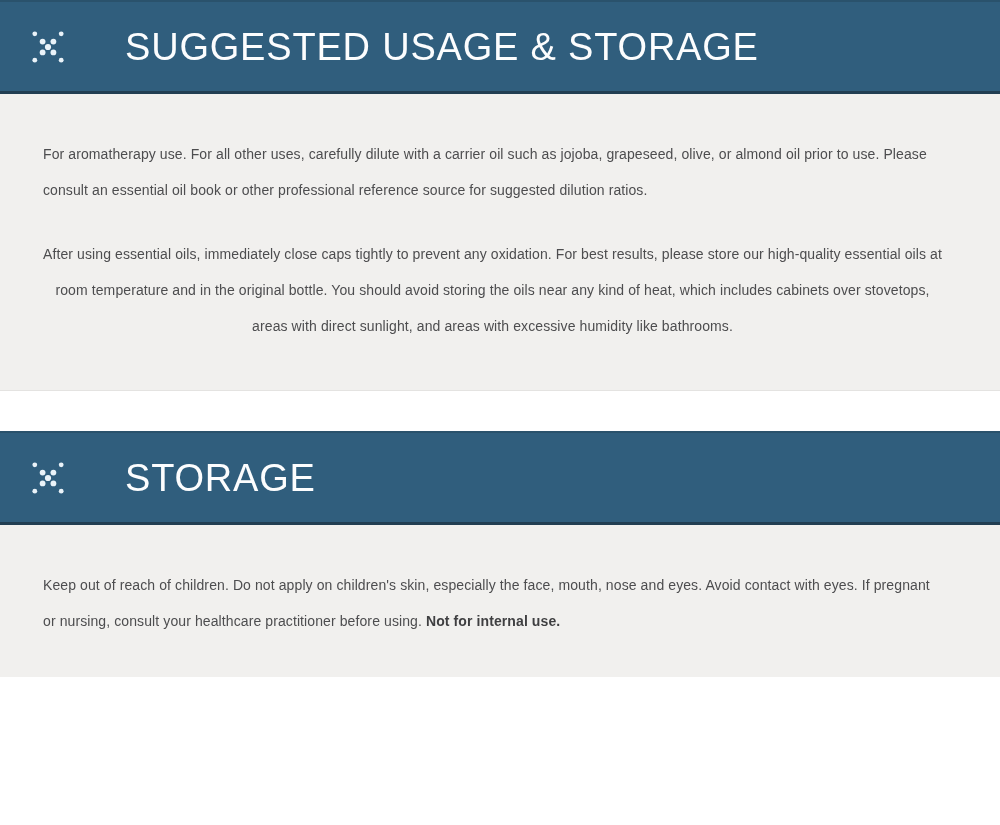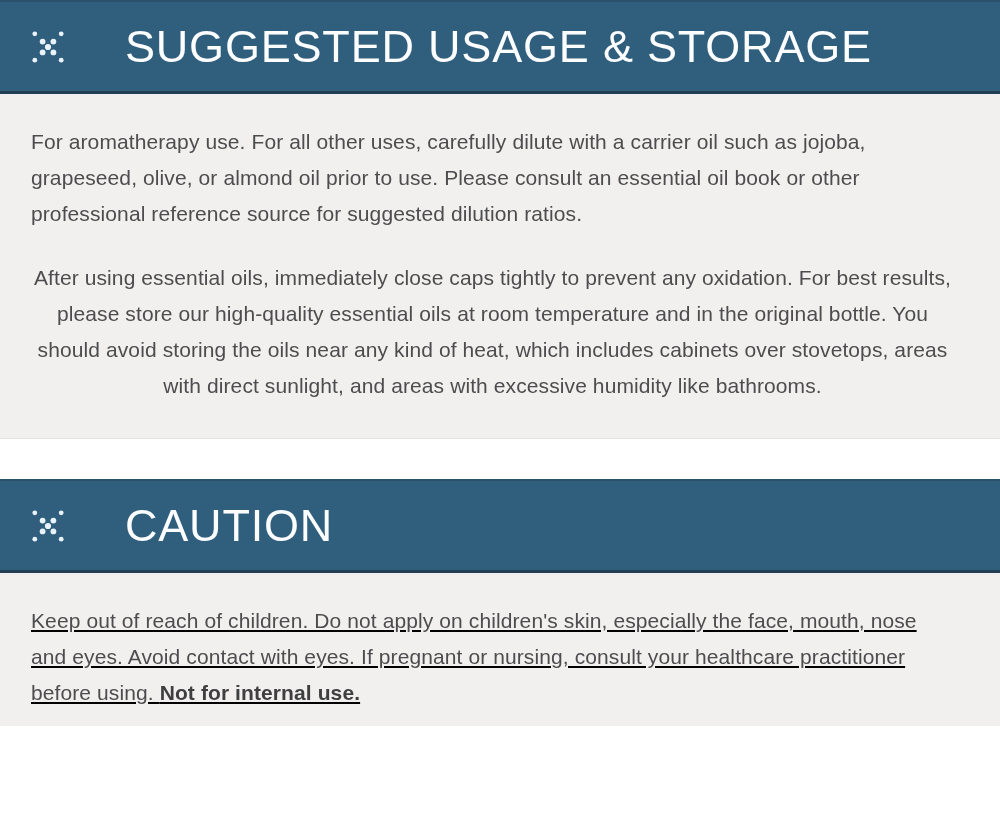--- a/index.html
+++ b/index.html
@@ -29,46 +29,46 @@
   .icon {
     width: 36px;
     height: 36px;
     flex: 0 0 36px;
     color: #EAF3F9;
     display: inline-block;
   }
   .icon svg { display: block; }
   .title {
     margin: 0 0 0 59px;
-    font-size: 45px;
+    font-size: 38px;
     font-weight: 300;
     letter-spacing: 0.8px;
     color: #FCFDFE;
     line-height: 1;
     white-space: nowrap;
   }
 
   .body {
     background: #F1F0EE;
     border-bottom: 1px solid #E4E3E1;
     padding: 30px 46px 34px 31px;
     box-sizing: border-box;
   }
   .body p {
-    margin: 0;
-    font-size: 21px;
+    margin: 12px;
+    font-size: 14px;
     line-height: 36px;
     color: #4D4D4F;
     letter-spacing: 0.1px;
   }
   .body p + p { margin-top: 28px; text-align: center; }
   .body strong { font-weight: bold; color: #3F3F41; }
 
   
-  .card:last-child .body { border-bottom: none; padding-bottom: 15px; text-decoration: underline; }
+  .card:last-child .body { border-bottom: none; padding-bottom: 26px; }
 </style>
 </head>
 <body>
 
 <div class="page">
 
   <section class="card">
     <header class="bar">
       <span class="icon">
         <svg viewBox="0 0 36 36" width="36" height="36" fill="currentColor" aria-hidden="true">
@@ -99,20 +99,20 @@
           <circle cx="31.2" cy="4.8" r="2.4"></circle>
           <circle cx="4.8" cy="31.2" r="2.4"></circle>
           <circle cx="31.2" cy="31.2" r="2.4"></circle>
           <circle cx="12.6" cy="12.6" r="2.9"></circle>
           <circle cx="23.4" cy="12.6" r="2.9"></circle>
           <circle cx="12.6" cy="23.4" r="2.9"></circle>
           <circle cx="23.4" cy="23.4" r="2.9"></circle>
           <circle cx="18" cy="18" r="3.1"></circle>
         </svg>
       </span>
-      <h2 class="title">CAUTION</h2>
+      <h2 class="title">STORAGE</h2>
     </header>
     <div class="body">
       <p><span>Keep out of reach of children. Do not apply on children's skin, especially the face, mouth, nose and eyes. Avoid contact with eyes. If pregnant or nursing, consult your healthcare practitioner before using. </span><strong>Not for internal use.</strong></p>
     </div>
   </section>
 
 </div>
 
 </body></html>

